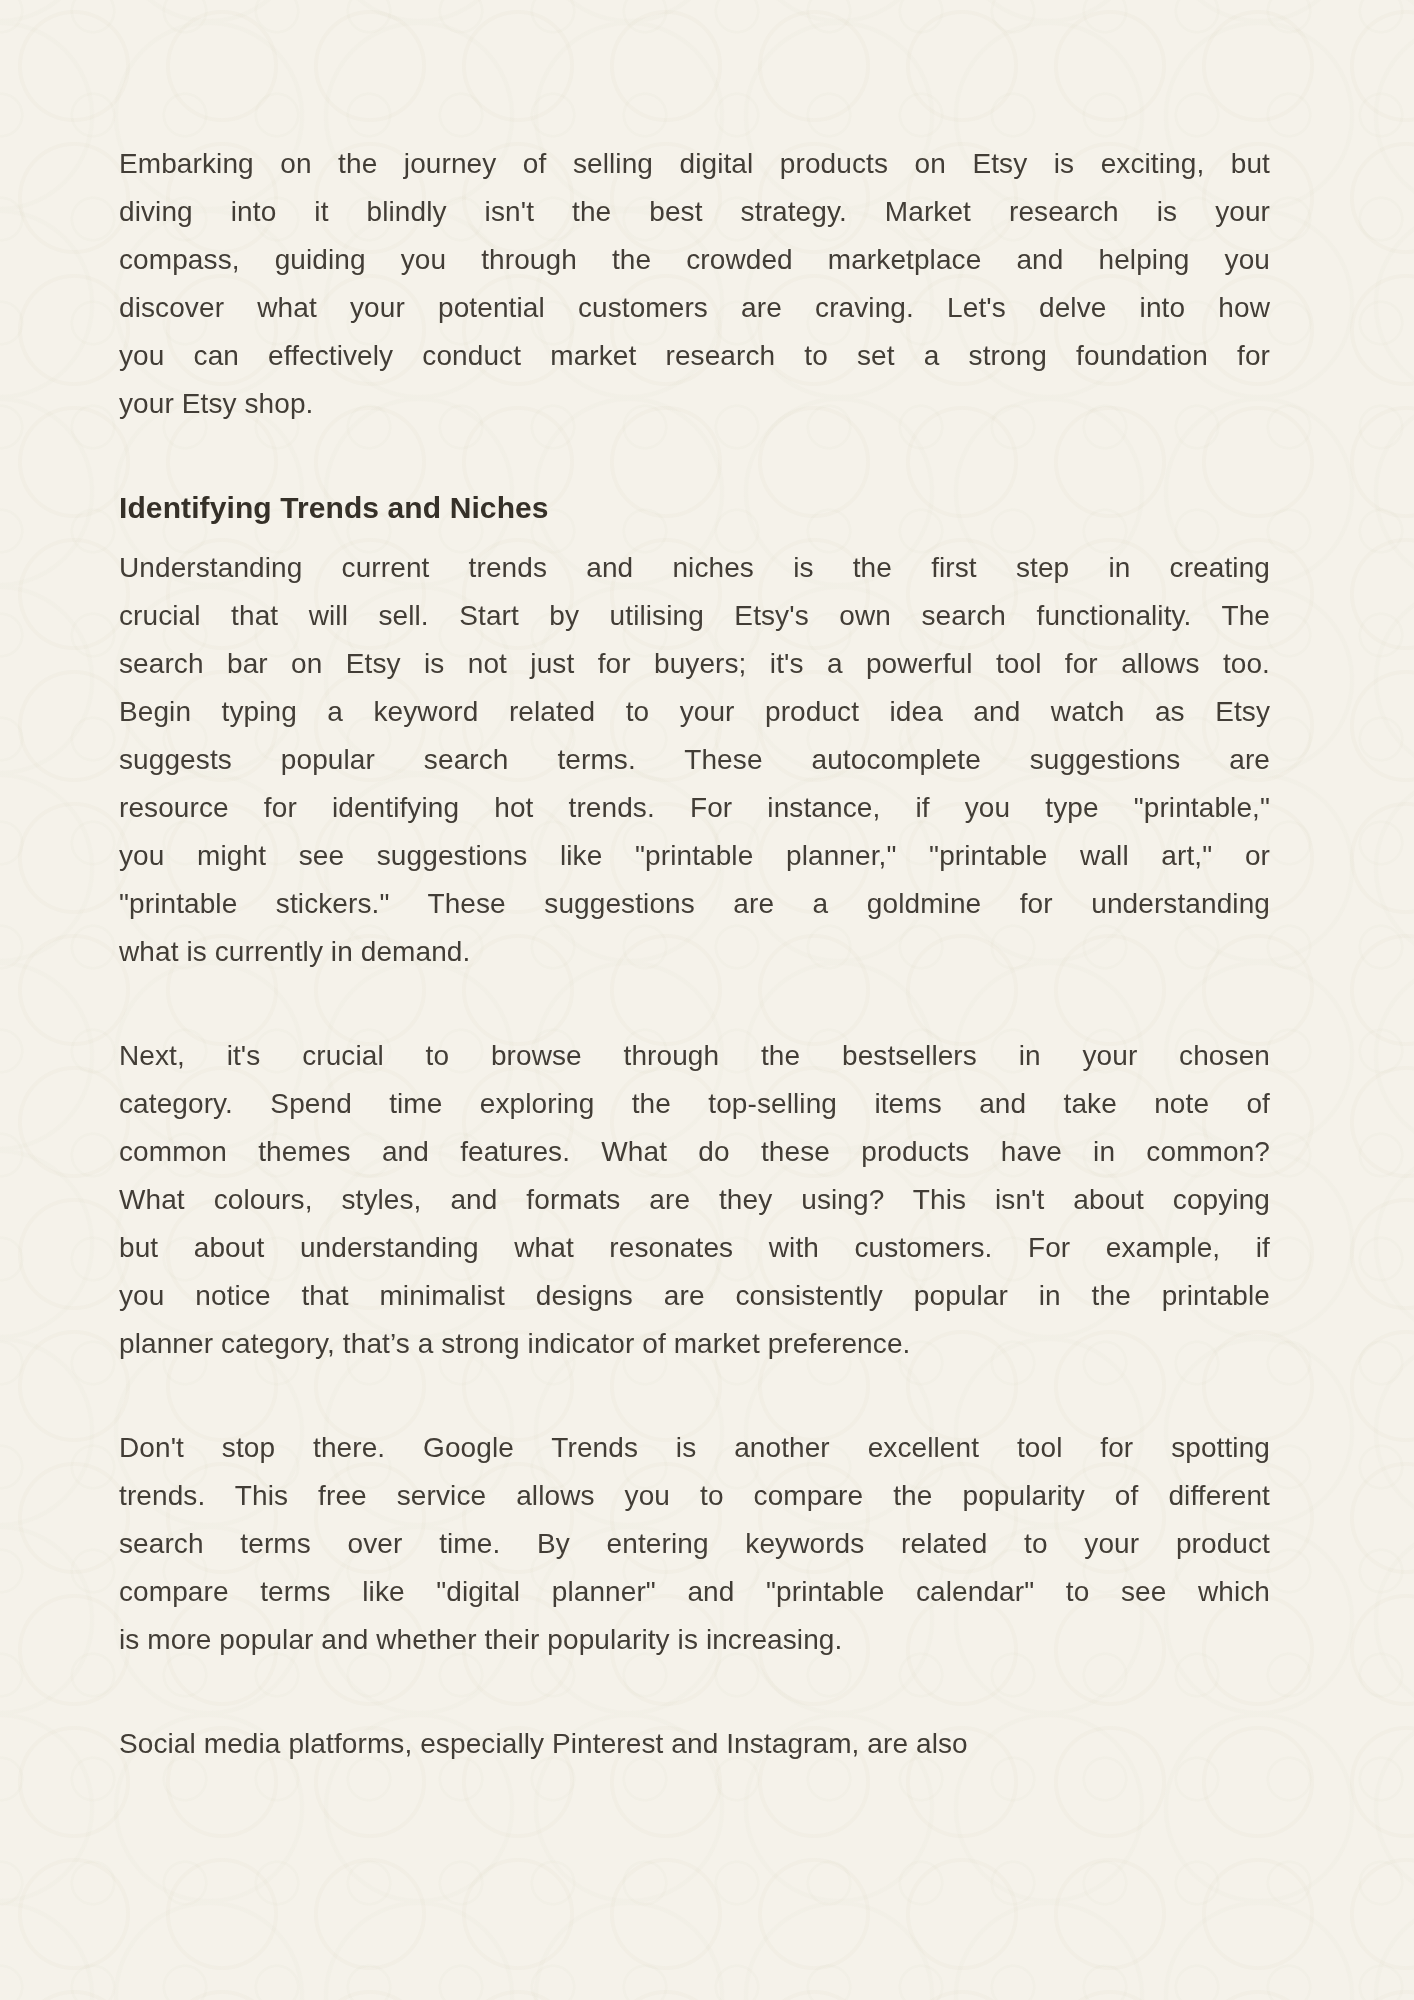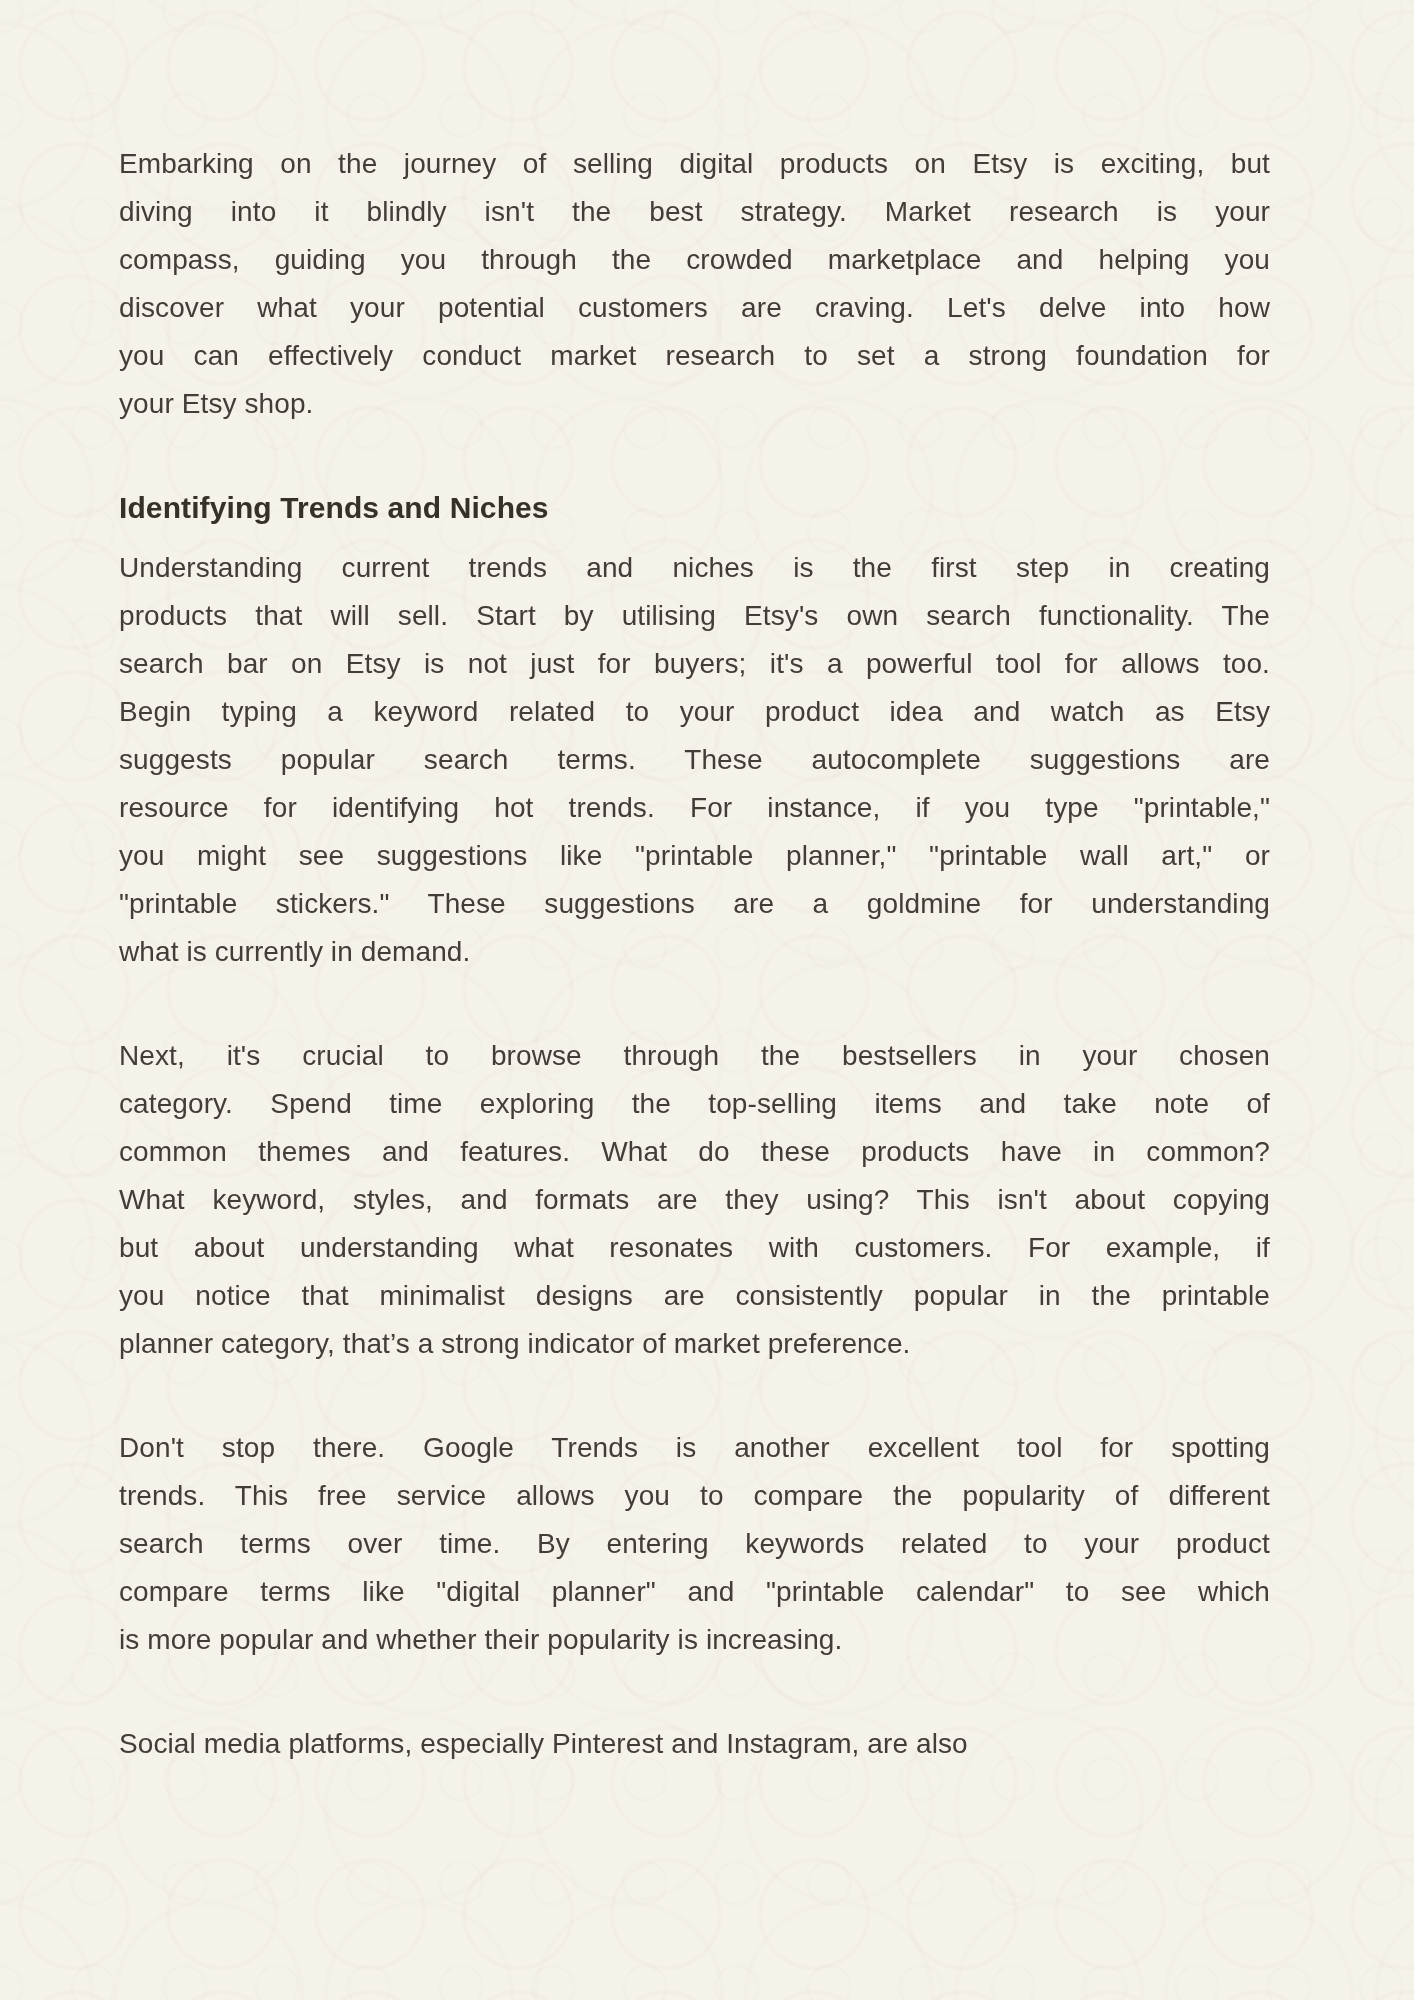--- a/index.html
+++ b/index.html
@@ -66,35 +66,35 @@
       <div class="line">compass, guiding you through the crowded marketplace and helping you</div>
       <div class="line">discover what your potential customers are craving. Let's delve into how</div>
       <div class="line">you can effectively conduct market research to set a strong foundation for</div>
       <div class="line line-last">your Etsy shop.</div>
     </div>
 
   <h2 class="heading" style="color: rgb(53, 48, 40);">Identifying Trends and Niches</h2>
 
   <div class="para">
       <div class="line">Understanding current trends and niches is the first step in creating</div>
-      <div class="line">products that will sell. Start by utilising Etsy's own search functionality. The</div>
+      <div class="line">crucial that will sell. Start by utilising Etsy's own search functionality. The</div>
       <div class="line">search bar on Etsy is not just for buyers; it's a powerful tool for allows too.</div>
       <div class="line">Begin typing a keyword related to your product idea and watch as Etsy</div>
       <div class="line">suggests popular search terms. These autocomplete suggestions are</div>
       <div class="line">resource for identifying hot trends. For instance, if you type "printable,"</div>
       <div class="line">you might see suggestions like "printable planner," "printable wall art," or</div>
       <div class="line">"printable stickers." These suggestions are a goldmine for understanding</div>
       <div class="line line-last">what is currently in demand.</div>
     </div>
 
   <div class="para">
       <div class="line">Next, it's crucial to browse through the bestsellers in your chosen</div>
       <div class="line">category. Spend time exploring the top-selling items and take note of</div>
       <div class="line">common themes and features. What do these products have in common?</div>
-      <div class="line">What keyword, styles, and formats are they using? This isn't about copying</div>
+      <div class="line">What colours, styles, and formats are they using? This isn't about copying</div>
       <div class="line">but about understanding what resonates with customers. For example, if</div>
       <div class="line">you notice that minimalist designs are consistently popular in the printable</div>
       <div class="line line-last">planner category, that’s a strong indicator of market preference.</div>
     </div>
 
   <div class="para">
       <div class="line">Don't stop there. Google Trends is another excellent tool for spotting</div>
       <div class="line">trends. This free service allows you to compare the popularity of different</div>
       <div class="line">search terms over time. By entering keywords related to your product</div>
       <div class="line">compare terms like "digital planner" and "printable calendar" to see which</div>

